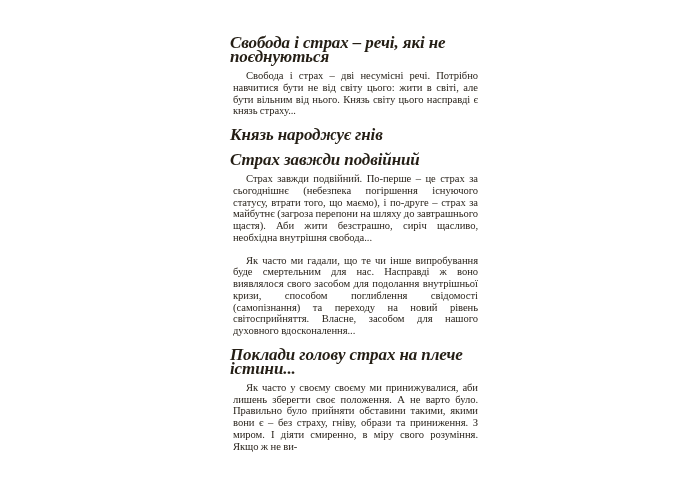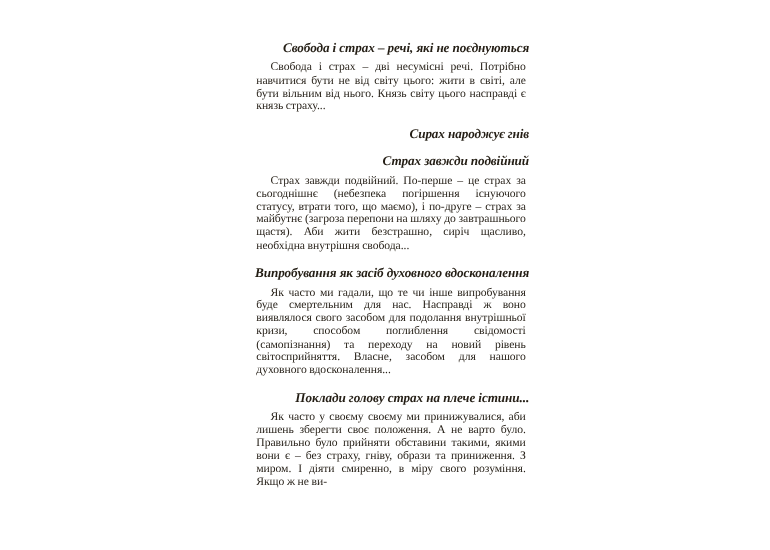--- a/index.html
+++ b/index.html
@@ -26,28 +26,27 @@
   .text-column {
     position: absolute;
     left: 230px;
     top: 36px;
     width: 251px;
   }
   .sec {
     margin: 0 0 11px 0;
   }
   .heading {
-    font-size: 12px;
+    font-size: 17px;
     line-height: 14px;
     font-weight: bold;
     font-style: italic;
     margin: 0 0 6px 0;
     letter-spacing: -0.1px;
     color: #241e15;
-    text-align: right;
   }
   .body-par {
     font-size: 10.6px;
     line-height: 11.75px;
     text-align: justify;
     text-indent: 13px;
     margin: 3px;
     letter-spacing: -0.05px;
     word-spacing: -0.2px;
     color: #2a241c;
@@ -58,30 +57,29 @@
 
 <div class="book-page">
   <div class="text-column">
 
     <section class="sec">
       <h2 class="heading">Свобода і страх – речі, які не поєднуються</h2>
       <p class="body-par">Свобода і страх – дві несумісні речі. Потрібно навчитися бути не від світу цього: жити в світі, але бути вільним від нього. Князь світу цього насправді є князь страху...</p>
     </section>
 
     <section class="sec">
-      <h2 class="heading">Сирах народжує гнів</h2>
+      <h2 class="heading">Князь народжує гнів</h2>
     </section>
 
     <section class="sec">
       <h2 class="heading">Страх завжди подвійний</h2>
       <p class="body-par">Страх завжди подвійний. По-перше – це страх за сьогоднішнє (небезпека погіршення існуючого статусу, втрати того, що маємо), і по-друге – страх за майбутнє (загроза перепони на шляху до завтрашнього щастя). Аби жити безстрашно, сиріч щасливо, необхідна внутрішня свобода...</p>
     </section>
 
     <section class="sec">
-      <h2 class="heading">Випробування як засіб духовного вдоскона­лення</h2>
       <p class="body-par">Як часто ми гадали, що те чи інше випробування буде смертельним для нас. Насправді ж воно виявлялося свого засобом для подолання внутрішньої кризи, способом поглиблення свідомості (самопізнання) та переходу на новий рівень світосприйняття. Власне, засобом для нашого духовного вдосконалення...</p>
     </section>
 
     <section class="sec">
       <h2 class="heading">Поклади голову страх на плече істини...</h2>
       <p class="body-par">Як часто у своєму своєму ми принижувалися, аби лишень зберегти своє положення. А не варто було. Правильно було прийняти обставини такими, якими вони є – без страху, гніву, образи та приниження. З миром. І діяти смиренно, в міру свого розуміння. Якщо ж не ви-</p>
     </section>
 
   </div>
 </div>

